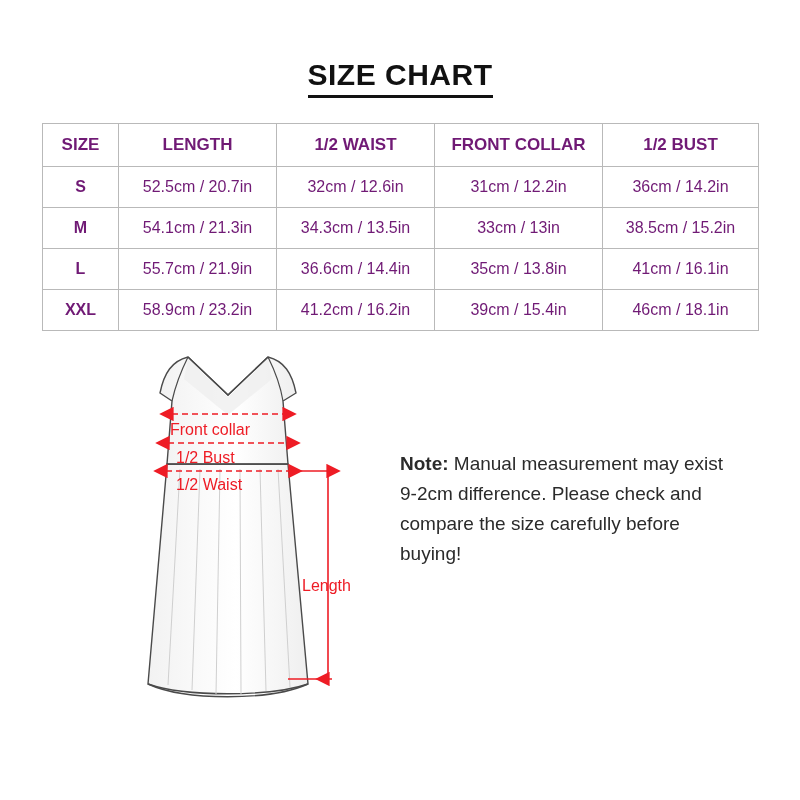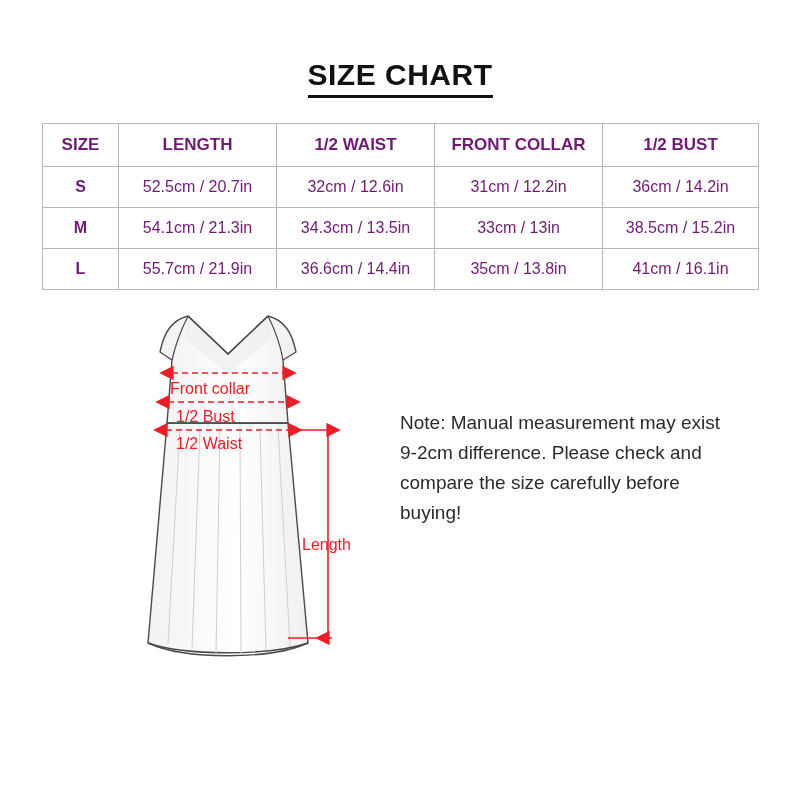--- a/index.html
+++ b/index.html
@@ -85,21 +85,21 @@
   .note {
     position: absolute;
     left: 400px;
     top: 100px;
     width: 330px;
     font-size: 19px;
     line-height: 30px;
     color: #2b2b2b;
   }
   .note b {
-    font-weight: normal;
+    font-weight: bold;
   }
   .measure-label {
     position: absolute;
     color: #ee1c25;
     font-size: 16px;
     font-weight: normal;
     white-space: nowrap;
   }
   #lbl-front-collar { left: 60px; top: 72px; }
   #lbl-half-bust    { left: 66px; top: 100px; }
@@ -148,20 +148,27 @@
           <td>33cm / 13in</td>
           <td>38.5cm / 15.2in</td>
         </tr>
         <tr>
           <td class="size-cell">L</td>
           <td>55.7cm / 21.9in</td>
           <td>36.6cm / 14.4in</td>
           <td>35cm / 13.8in</td>
           <td>41cm / 16.1in</td>
         </tr>
+        <tr>
+          <td class="size-cell">XXL</td>
+          <td>58.9cm / 23.2in</td>
+          <td>41.2cm / 16.2in</td>
+          <td>39cm / 15.4in</td>
+          <td>46cm / 18.1in</td>
+        </tr>
       </tbody>
     </table>
   </div>
 
   <div class="lower">
 
     <div class="dress-area">
       <svg width="280" height="400" viewBox="0 0 280 400">
         <defs>
           <marker id="arrL" markerWidth="9" markerHeight="9" refX="8" refY="4.5" orient="auto">

